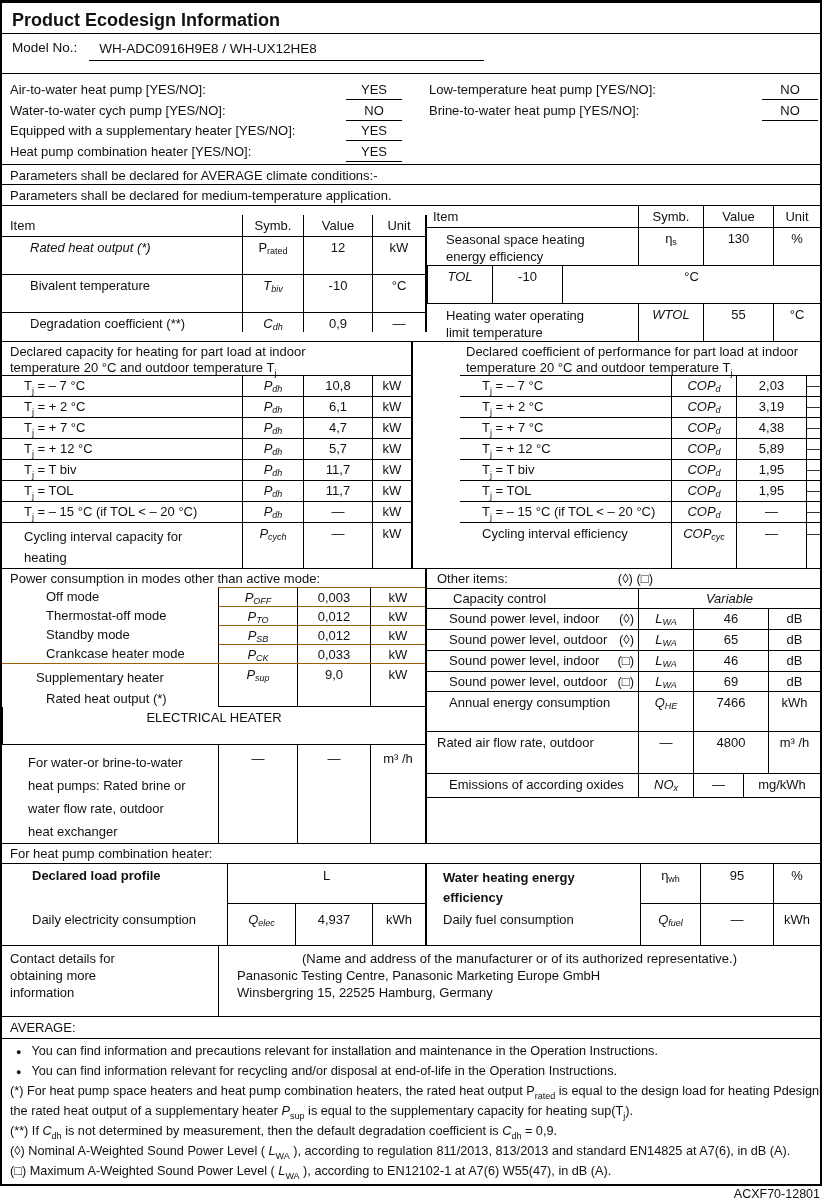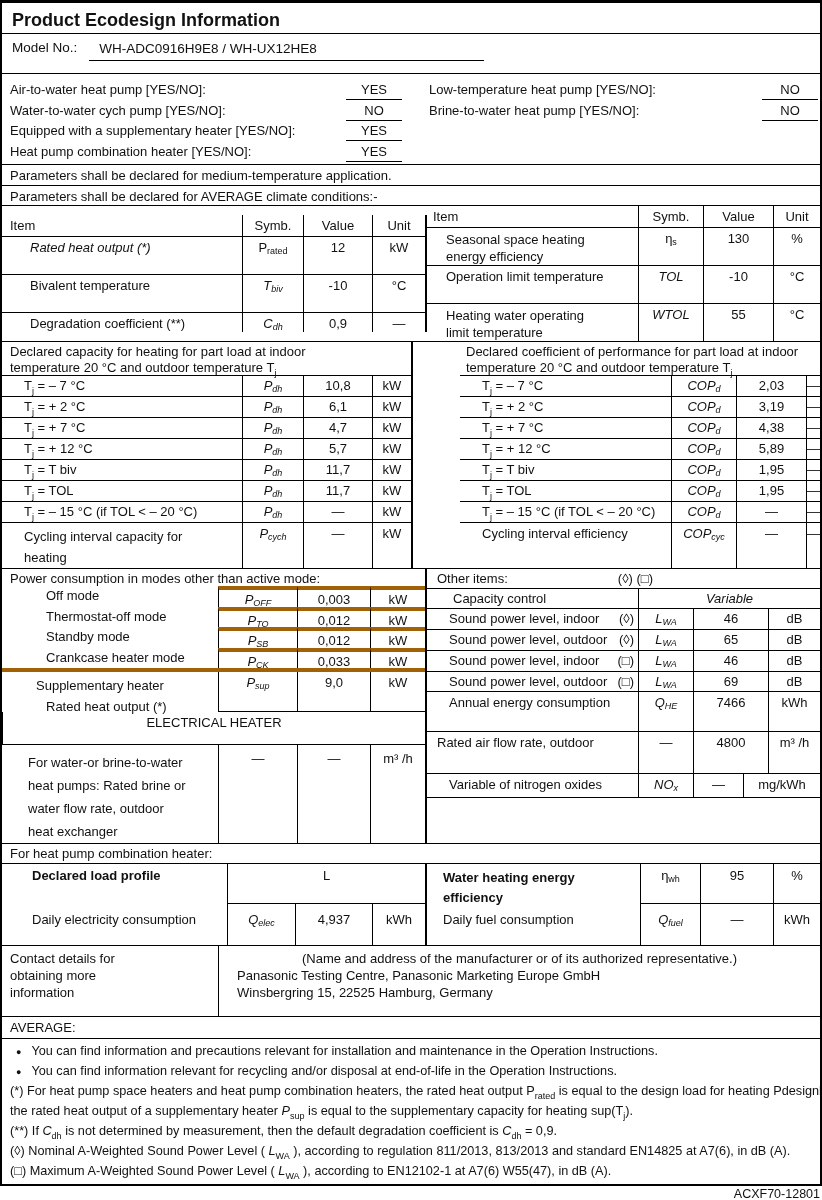--- a/index.html
+++ b/index.html
@@ -1,21 +1,21 @@
 <!DOCTYPE html>
 <html><head>
 <meta charset="utf-8">
 <style>
   html,body{margin:0;padding:0;background:#fff;color:#111;
     font-family:"Liberation Sans","DejaVu Sans",sans-serif;}
   #sheet{position:relative;width:822px;height:1186px;box-sizing:border-box;
     border:2px solid #000;border-top:3px solid #000;display:flex;flex-direction:column;}
   .bb{border-bottom:1px solid #000;}
   .bl{border-left:1px solid #000;}
-  .bt{border-top:4px solid #a16207;}
+  .bt{border-top:1px solid #a16207;}
   .br{border-right:1px solid #000;}
   .it{font-style:italic;}
   .bold{font-weight:bold;}
   .ctr{text-align:center;}
   .symsub{font-size:9px;vertical-align:-2px;}
   .fs13{font-size:13px;}
   
   #title-row{height:31px;box-sizing:border-box;padding:7px 0 0 10px;font-size:18px;font-weight:bold;}
   #model-row{height:41px;box-sizing:border-box;display:flex;align-items:flex-start;padding:6px 0 0 10px;font-size:13.5px;}
   #model-box{width:385px;margin-left:12px;border-bottom:1px solid #000;padding:1px 0 4px 10px;}
@@ -88,22 +88,22 @@
         <span>Low-temperature heat pump [YES/NO]:</span>
         <span class="yn-val">NO</span>
       </div>
       <div class="yn-row">
         <span>Brine-to-water heat pump [YES/NO]:</span>
         <span class="yn-val">NO</span>
       </div>
     </div>
   </div>
 
+  <div class="note-row bb" style="height:20px;">Parameters shall be declared for AVERAGE climate conditions:-</div>
   <div class="note-row bb" style="height:21px;">Parameters shall be declared for medium-temperature application.</div>
-  <div class="note-row bb" style="height:20px;">Parameters shall be declared for AVERAGE climate conditions:-</div>
 
   <div class="split bb" style="height:137px;align-items:center;">
     <div class="half-l">
       <div class="grow bb" style="height:22px;">
         <div class="gcell c-item-l" style="padding-left:8px;">Item</div>
         <div class="gcell c-sym-l bl ctr">Symb.</div>
         <div class="gcell c-val-l bl ctr">Value</div>
         <div class="gcell c-unit-l bl ctr">Unit</div>
       </div>
       <div class="grow bb" style="height:38px;">
@@ -132,21 +132,20 @@
         <div class="gcell c-val-r bl ctr">Value</div>
         <div class="gcell c-unit-r bl ctr">Unit</div>
       </div>
       <div class="grow bb" style="height:38px;">
         <div class="gcell c-item-r" style="padding-left:19px;line-height:17px;"><span>Seasonal space heating</span><br><span>energy efficiency</span></div>
         <div class="gcell c-sym-r bl ctr"><span>η</span><span class="symsub">s</span></div>
         <div class="gcell c-val-r bl ctr">130</div>
         <div class="gcell c-unit-r bl ctr">%</div>
       </div>
       <div class="grow bb" style="height:38px;">
-        <div class="gcell c-item-r" style="padding-left:19px;">Operation limit temperature</div>
         <div class="gcell c-sym-r bl ctr it"><span>TOL</span><span class="symsub"></span></div>
         <div class="gcell c-val-r bl ctr">-10</div>
         <div class="gcell c-unit-r bl ctr">°C</div>
       </div>
       <div class="grow" style="flex:1;">
         <div class="gcell c-item-r" style="padding-left:19px;line-height:17px;"><span>Heating water operating</span><br><span>limit temperature</span></div>
         <div class="gcell c-sym-r bl ctr it"><span>WTOL</span><span class="symsub"></span></div>
         <div class="gcell c-val-r bl ctr">55</div>
         <div class="gcell c-unit-r bl ctr">°C</div>
       </div>
@@ -364,21 +363,21 @@
         <div class="gcell o-val bl ctr">7466</div>
         <div class="gcell o-unit bl ctr">kWh</div>
       </div>
       <div class="grow bb" style="height:42px;">
         <div class="gcell o-item" style="padding-left:10px;">Rated air flow rate, outdoor</div>
         <div class="gcell o-sym bl ctr">—</div>
         <div class="gcell o-val bl ctr">4800</div>
         <div class="gcell o-unit bl ctr">m³ /h</div>
       </div>
       <div class="grow bb" style="height:24px;">
-        <div class="gcell o-item" style="padding-left:22px;padding-top:3px;">Variable of nitrogen oxides</div>
+        <div class="gcell o-item" style="padding-left:22px;padding-top:3px;">Emissions of according oxides</div>
         <div class="gcell o-sym bl ctr it" style="padding-top:3px;"><span>NO</span><span class="symsub">x</span></div>
         <div class="gcell o-val-s bl ctr" style="padding-top:3px;">—</div>
         <div class="gcell bl ctr" style="flex:1;padding-top:3px;">mg/kWh</div>
       </div>
       <div style="flex:1;"></div>
     </div>
   </div>
 
   <div class="fs13 bb" style="height:20px;box-sizing:border-box;padding:2px 0 0 8px;">For heat pump combination heater:</div>
   <div class="split bb" style="height:83px;">

